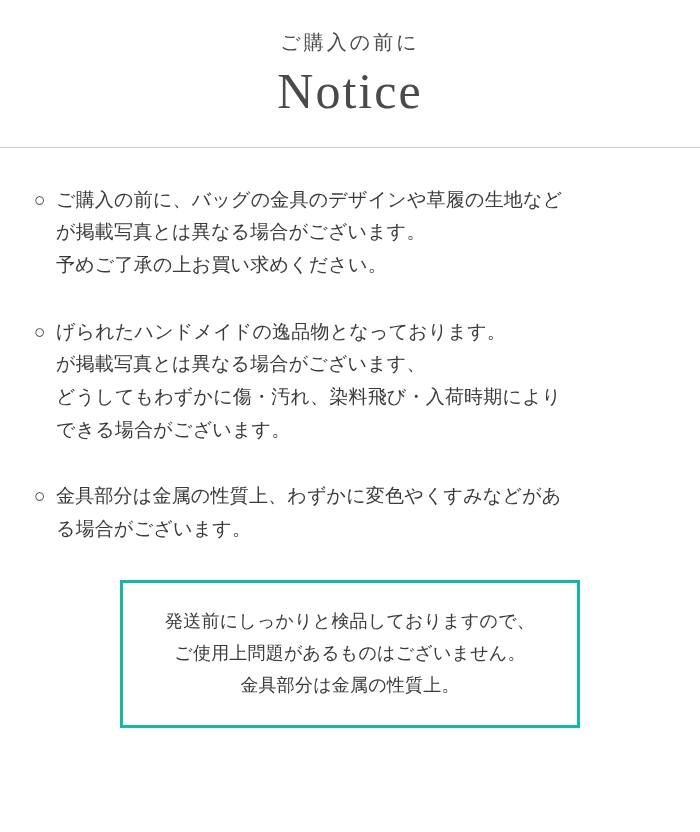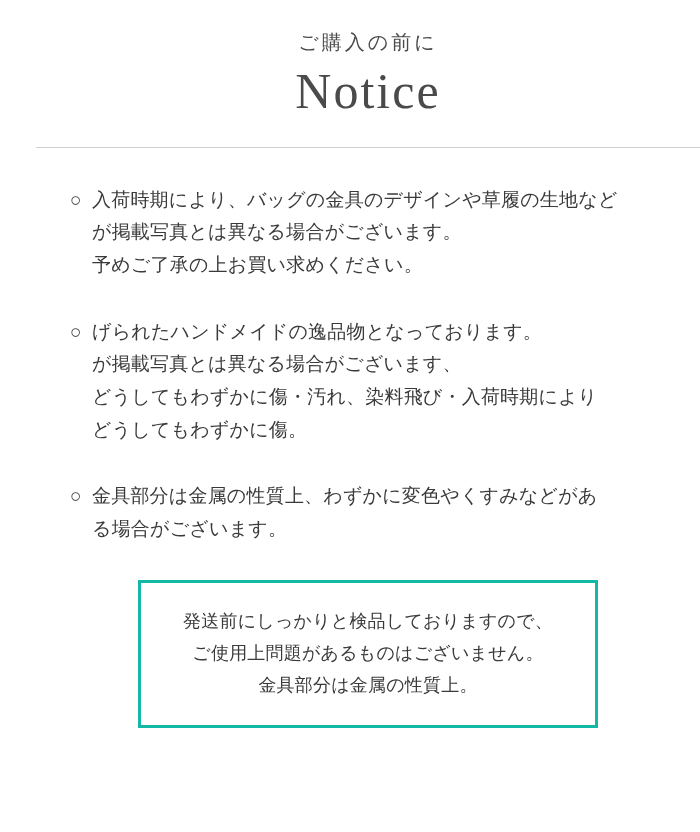--- a/index.html
+++ b/index.html
@@ -12,21 +12,20 @@
     background: #ffffff;
     font-family: "Liberation Sans", "DejaVu Sans", sans-serif;
     color: #3a3a3a;
     overflow: hidden;
   }
   .page {
     width: 700px;
     height: 828px;
     box-sizing: border-box;
     position: relative;
-    padding-left: 36px;
   }
 
   
   .header {
     text-align: center;
     padding-top: 28px;
   }
   .header-sub {
     font-family: "Liberation Serif", "DejaVu Serif", serif;
     font-size: 20px;
@@ -103,33 +102,33 @@
     <div class="header-sub">ご購入の前に</div>
     <div class="header-title">Notice</div>
   </div>
   <hr class="divider">
 
   <div class="content">
 
     <div class="note-item">
       <div class="note-bullet">○</div>
       <div class="note-lines">
-        <div class="note-line">入荷時期により、バッグの金具のデザインや草履の生地など</div>
+        <div class="note-line">ご購入の前に、バッグの金具のデザインや草履の生地など</div>
         <div class="note-line">が掲載写真とは異なる場合がございます。</div>
         <div class="note-line">予めご了承の上お買い求めください。</div>
       </div>
     </div>
 
     <div class="note-item">
       <div class="note-bullet">○</div>
       <div class="note-lines">
         <div class="note-line">げられたハンドメイドの逸品物となっております。</div>
         <div class="note-line">が掲載写真とは異なる場合がございます、</div>
         <div class="note-line">どうしてもわずかに傷・汚れ、染料飛び・入荷時期により</div>
-        <div class="note-line">どうしてもわずかに傷。</div>
+        <div class="note-line">できる場合がございます。</div>
       </div>
     </div>
 
     <div class="note-item">
       <div class="note-bullet">○</div>
       <div class="note-lines">
         <div class="note-line">金具部分は金属の性質上、わずかに変色やくすみなどがあ</div>
         <div class="note-line">る場合がございます。</div>
       </div>
     </div>

